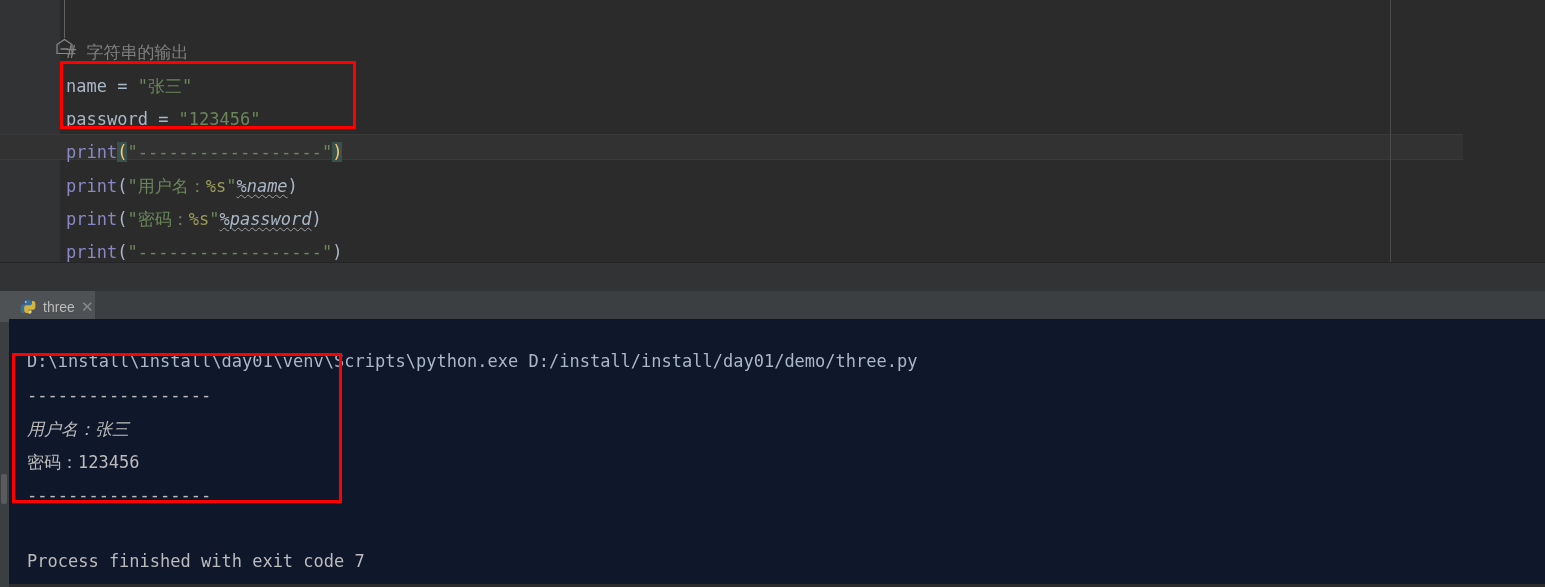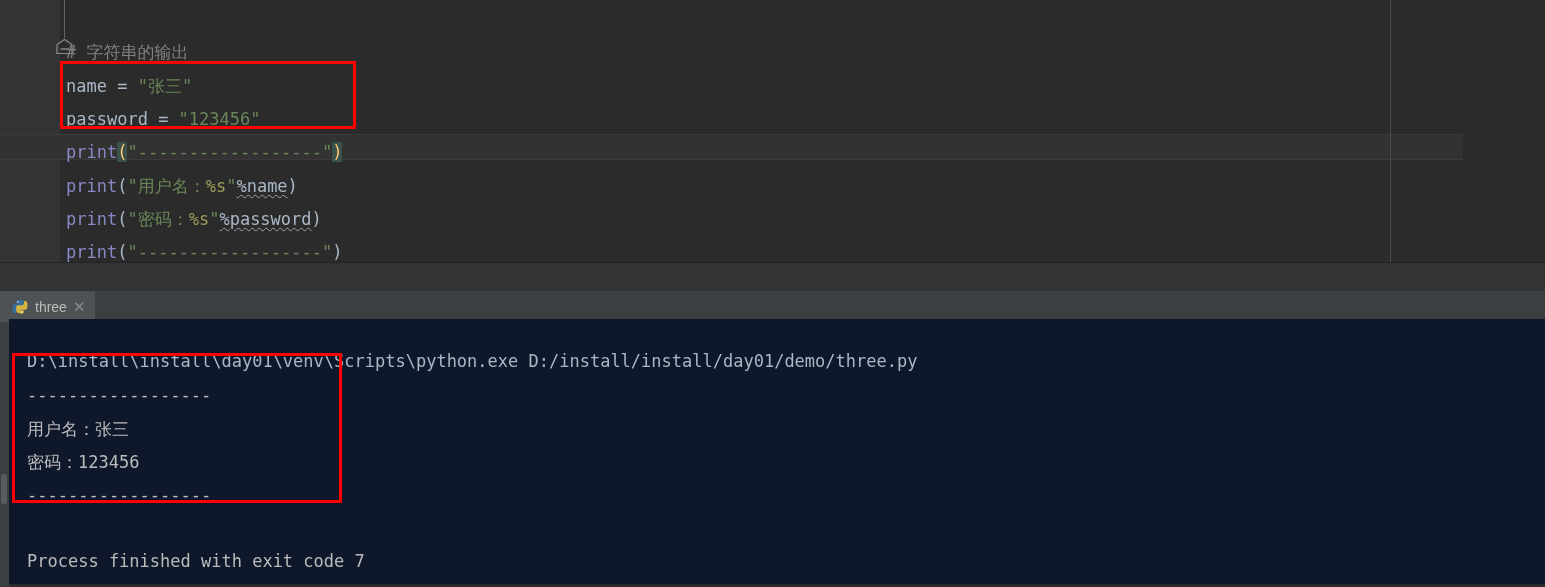--- a/index.html
+++ b/index.html
@@ -59,40 +59,41 @@
   .c-fn{color:#8888c6;}
   .c-paren{color:#a9b7c6;}
   .c-fmt{color:#9a9a5a;}
   .c-paren-match{color:#ffc66d;background:#3b514d;}
   .squiggle{
     text-decoration:underline;
     text-decoration-style:wavy;
     text-decoration-color:#a0a0a0;
     text-underline-offset:2px;
     text-decoration-thickness:1px;
+    font-style:italic;
   }
 
   
   .sep-strip{
     position:absolute;left:0;top:263px;width:1545px;height:28px;background:#313335;
   }
   .sep-strip-line{
     position:absolute;left:0;top:262px;width:1545px;height:1px;background:#232425;
   }
 
   
   .runwin{
     position:absolute;left:0;top:291px;width:1545px;height:296px;background:#2b2b2b;
   }
   .tabbar{
     position:absolute;left:0;top:0;width:1545px;height:31px;background:#3c3f41;
   }
   .tab{
     position:absolute;left:0;top:0;width:95px;height:31px;
-    background:#4e5254;display:flex;align-items:center;padding-left:12px;box-sizing:border-box;
+    background:#4e5254;display:flex;align-items:center;padding-left:20px;box-sizing:border-box;
   }
   .py-icon{width:16px;height:16px;flex:0 0 16px;margin-right:7px;}
   .tab-label{
     color:#bbbbbb;font-family:"Liberation Sans",sans-serif;font-size:14px;
     margin-right:6px;
   }
   .tab-close{
     color:#8a8a8a;font-family:"Liberation Sans",sans-serif;font-size:15px;line-height:1;
   }
   
@@ -168,21 +169,21 @@
     </div>
   </div>
 
   <div class="run-sidebar">
     <div class="run-scroll-thumb"></div>
   </div>
 
   <div class="console" id="console-lines">
       <div class="out out-cmd" style="top: 32px;">D:\install\install\day01\venv\Scripts\python.exe D:/install/install/day01/demo/three.py</div>
       <div class="out out-dim" style="top: 66px;">------------------</div>
-      <div class="out out-dim" style="top: 99px;">用户名：张三</div>
+      <div class="out out-dim" style="top: 99px; font-style: italic;">用户名：张三</div>
       <div class="out out-dim" style="top: 132px; text-align: center;">密码：123456</div>
       <div class="out out-dim" style="top: 166px;">------------------</div>
       <div class="out out-dim" style="top: 232px;">Process finished with exit code 7</div>
     </div>
 </div>
 
 <div class="redbox" id="redbox-code"></div>
 <div class="redbox" id="redbox-console"></div>
 
 </body></html>

